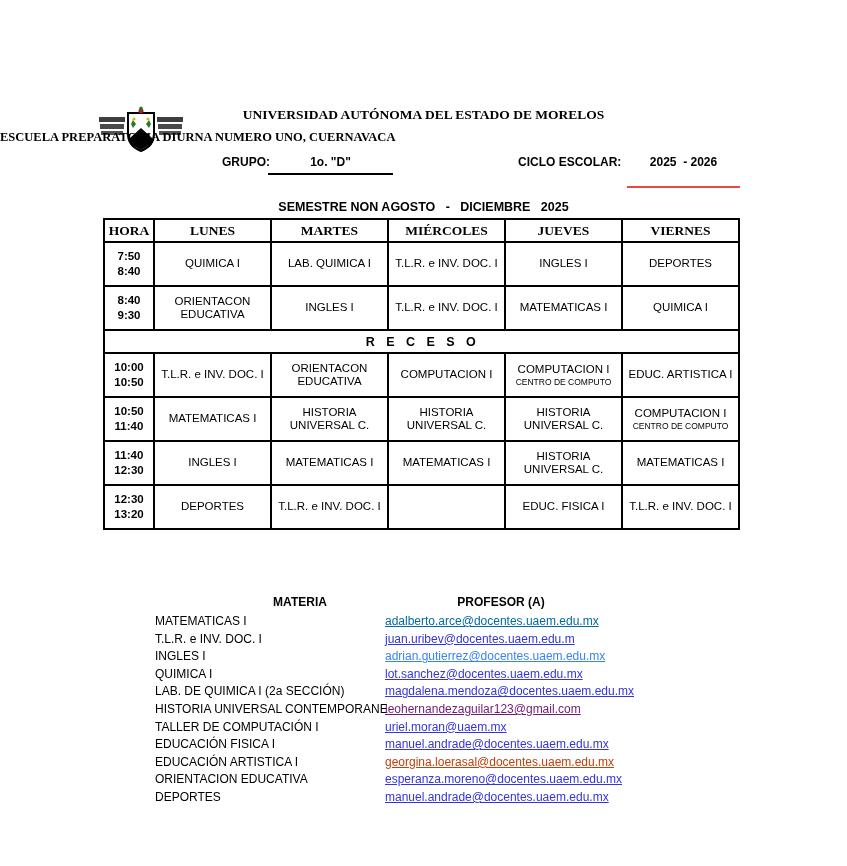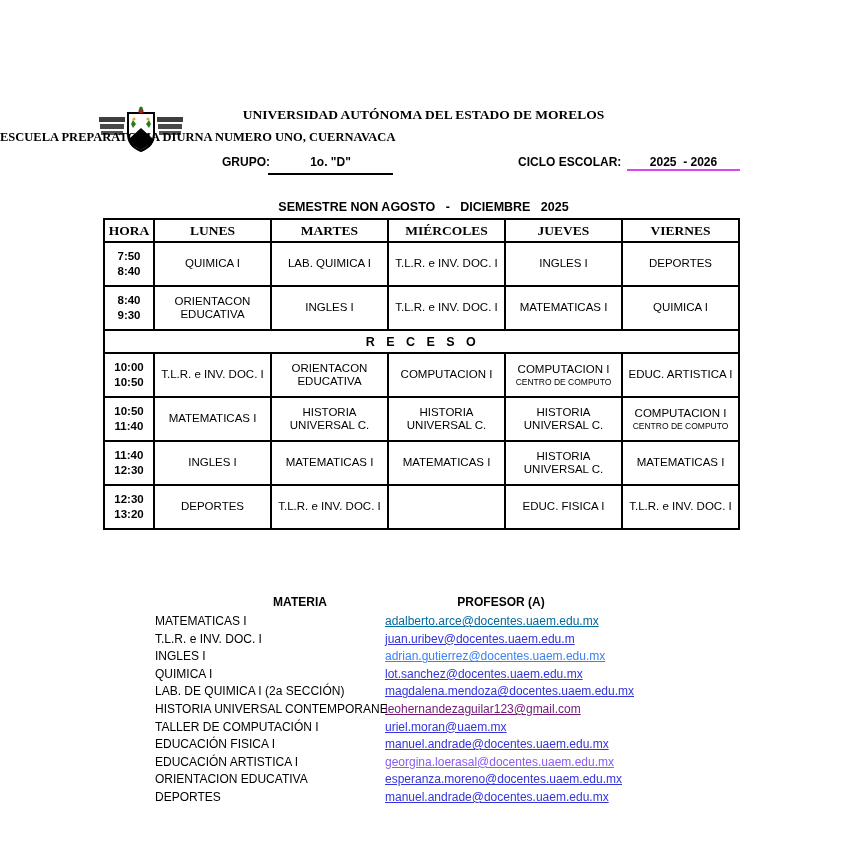--- a/index.html
+++ b/index.html
@@ -12,21 +12,21 @@
           font-family:"Liberation Serif",serif;font-weight:bold;font-size:13.5px;}
   .title2{position:absolute;top:130px;left:0;right:0;
           font-family:"Liberation Serif",serif;font-weight:bold;font-size:12.5px;}
 
   .grupo-row{position:absolute;top:155px;left:103px;width:637px;height:22px;}
   .grp-label{position:absolute;left:119px;top:0;font-weight:bold;font-size:12px;}
   .grp-value{position:absolute;left:165px;top:0;width:125px;text-align:center;font-weight:bold;
              font-size:12px;border-bottom:2px solid #000;padding-bottom:4px;white-space:pre;}
   .ciclo-label{position:absolute;left:405px;top:0;font-weight:bold;font-size:12px;margin-left:10px;}
   .ciclo-value{position:absolute;right:0;top:0;width:113px;text-align:center;font-weight:bold;
-               font-size:12px;border-bottom:2px solid #d946ef;padding-bottom:0;white-space:pre;}
+               font-size:12px;border-bottom:2px solid #ef4444;padding-bottom:17px;white-space:pre;}
 
   .semester{position:absolute;top:200px;left:0;right:0;text-align:center;font-weight:bold;
             font-size:12.5px;white-space:pre;}
 
   
   table.sched{position:absolute;left:103px;top:218px;width:637px;border-collapse:collapse;
               table-layout:fixed;}
   table.sched th,table.sched td{border:2px solid #000;padding:0;text-align:center;
               vertical-align:middle;overflow:hidden;}
   table.sched th{font-family:"Liberation Serif",serif;font-size:13.5px;height:21px;font-weight:bold;border-radius:11px;}
@@ -268,21 +268,21 @@
         <div class="staff-row">
           <span class="materia">TALLER DE COMPUTACIÓN I</span>
           <a class="email" href="#" style="color: rgb(52, 52, 221);">uriel.moran@uaem.mx</a>
         </div>
         <div class="staff-row">
           <span class="materia">EDUCACIÓN FISICA I</span>
           <a class="email" href="#" style="color: rgb(52, 52, 221);">manuel.andrade@docentes.uaem.edu.mx</a>
         </div>
         <div class="staff-row">
           <span class="materia">EDUCACIÓN ARTISTICA I</span>
-          <a class="email" href="#" style="color: #8b5cf6;">georgina.loerasal@docentes.uaem.edu.mx</a>
+          <a class="email" href="#" style="color: #c2410c;">georgina.loerasal@docentes.uaem.edu.mx</a>
         </div>
         <div class="staff-row">
           <span class="materia">ORIENTACION EDUCATIVA</span>
           <a class="email" href="#" style="color: rgb(52, 52, 221);">esperanza.moreno@docentes.uaem.edu.mx</a>
         </div>
         <div class="staff-row">
           <span class="materia">DEPORTES</span>
           <a class="email" href="#" style="color: rgb(52, 52, 221);">manuel.andrade@docentes.uaem.edu.mx</a>
         </div>
       </div>

